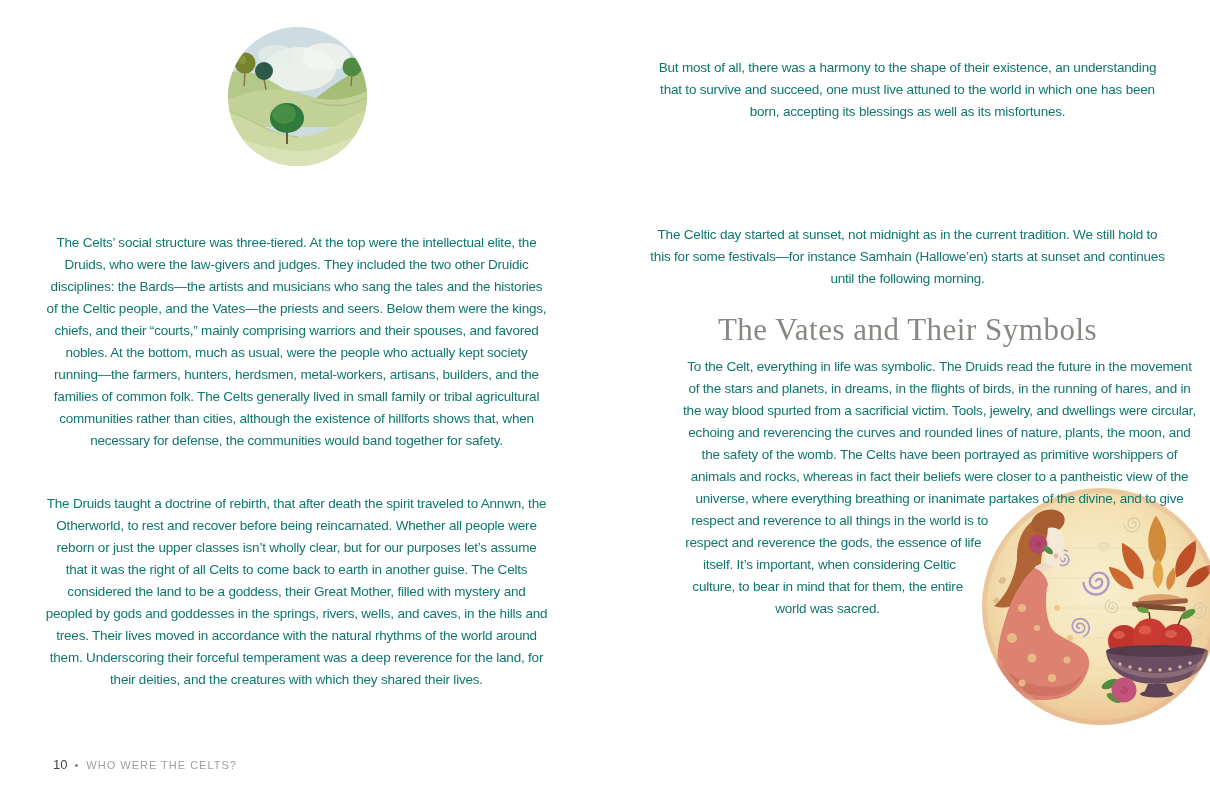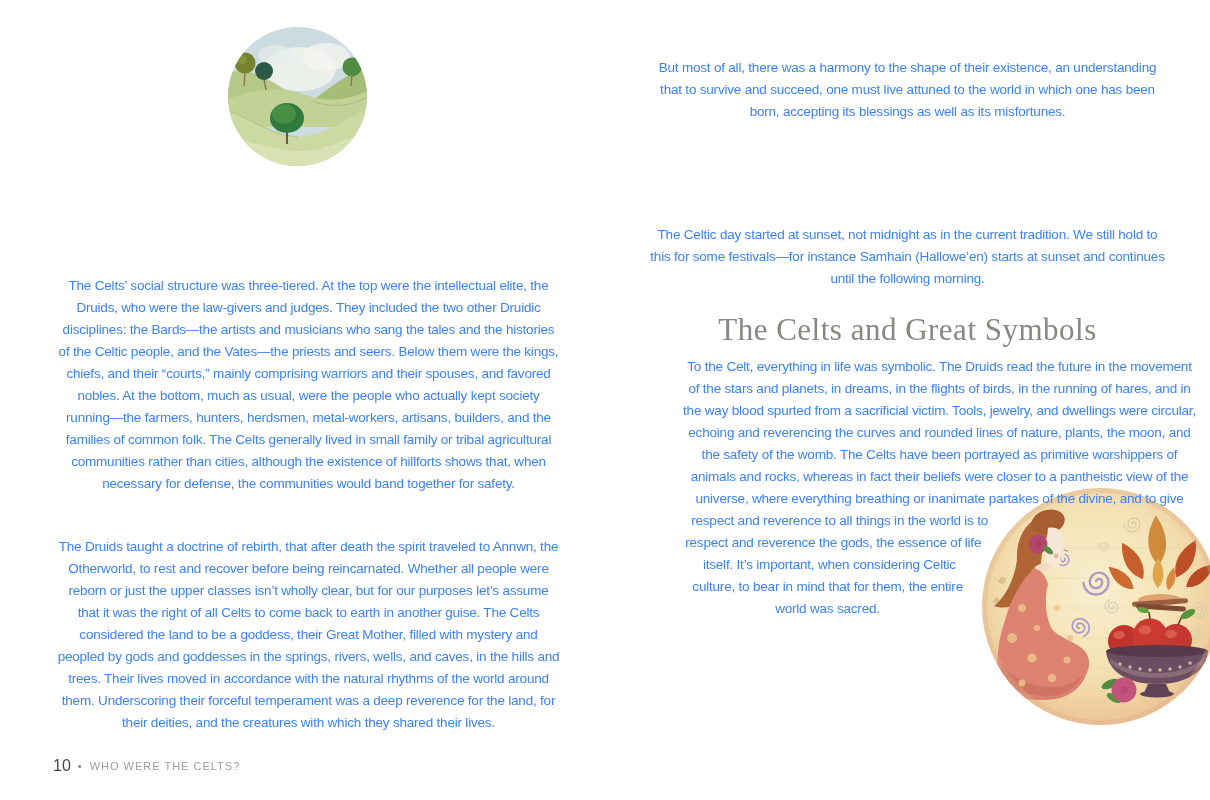--- a/index.html
+++ b/index.html
@@ -6,24 +6,24 @@
   html,body { width:1210px; height:800px; background:#ffffff; overflow:hidden; }
   body { font-family:"Liberation Sans", sans-serif; }
   .spread { position:relative; width:1210px; height:800px; background:#ffffff; }
 
   .para {
     position:absolute;
     text-align:center;
     font-size:13.5px;
     line-height:22px;
     letter-spacing:-0.2px;
-    color:#3b82f6;
+    color:#0f766e;
     font-weight:400;
   }
-  .left-col  { left:56px;  width:505px;margin-top:43px; }
+  .left-col  { left:44px;  width:505px; }
   .right-col { left:650px; width:515px; }
 
   .heading {
     position:absolute;
     font-family:"Liberation Serif", "DejaVu Serif", serif;
     font-weight:400;
     font-size:31px;
     letter-spacing:0.5px;
     color:#8a8782;
     text-align:center;
@@ -51,21 +51,21 @@
     shape-margin: 9px;
   }
   .woman-float svg { display:block; }
 
   .footer {
     position:absolute; left:53px; top:757px;
     font-size:11px; letter-spacing:1px; color:#a09e9b;
     display:flex; align-items:center; gap:7px;
   }
   .footer .pagenum {
-    font-size:16px; letter-spacing:0; color:#474645;
+    font-size:13px; letter-spacing:0; color:#474645;
   }
   .footer .sep { color:#7e7c79; font-size:11px; }
 </style>
 </head>
 <body>
 
 <div class="spread">
 
   <div id="illus-hills">
     <svg width="139" height="139" viewBox="0 0 139 139">
@@ -110,21 +110,21 @@
 
   <div class="footer">
     <span class="pagenum">10</span>
     <span class="sep">•</span>
     <span>WHO WERE THE CELTS?</span>
   </div>
 
   <p id="para-r1" class="para right-col">But most of all, there was a harmony to the shape of their existence, an understanding that to survive and succeed, one must live attuned to the world in which one has been born, accepting its blessings as well as its misfortunes.</p>
   <p id="para-r3" class="para right-col">The Celtic day started at sunset, not midnight as in the current tradition. We still hold to this for some festivals—for instance Samhain (Hallowe’en) starts at sunset and continues until the following morning.</p>
 
-  <h1 id="heading-right" class="heading">The Celts and Great Symbols</h1>
+  <h1 id="heading-right" class="heading">The Vates and Their Symbols</h1>
 
   <p id="para-r4" class="para right-col">
     <span>To the Celt, everything in life was symbolic. The Druids read the future in the movement of the stars and planets, in dreams, in the flights of birds, in the running of hares, and in the way blood spurted from a sacrificial victim. Tools, jewelry, and dwellings were circular, echoing and reverencing the curves and rounded lines of nature, plants, the moon, and the safety of the womb. The Celts have been portrayed as primitive worshippers of animals and rocks, whereas in fact their beliefs were closer to a pantheistic view of the universe,</span>
     <span class="woman-float">
       <svg width="237" height="237" viewBox="0 0 237 237">
         <defs>
           <radialGradient id="gParch" cx="48%" cy="42%" r="62%">
             <stop offset="0%" stop-color="#f8efcf"></stop>
             <stop offset="55%" stop-color="#f4e2b4"></stop>
             <stop offset="82%" stop-color="#efcf9e"></stop>

